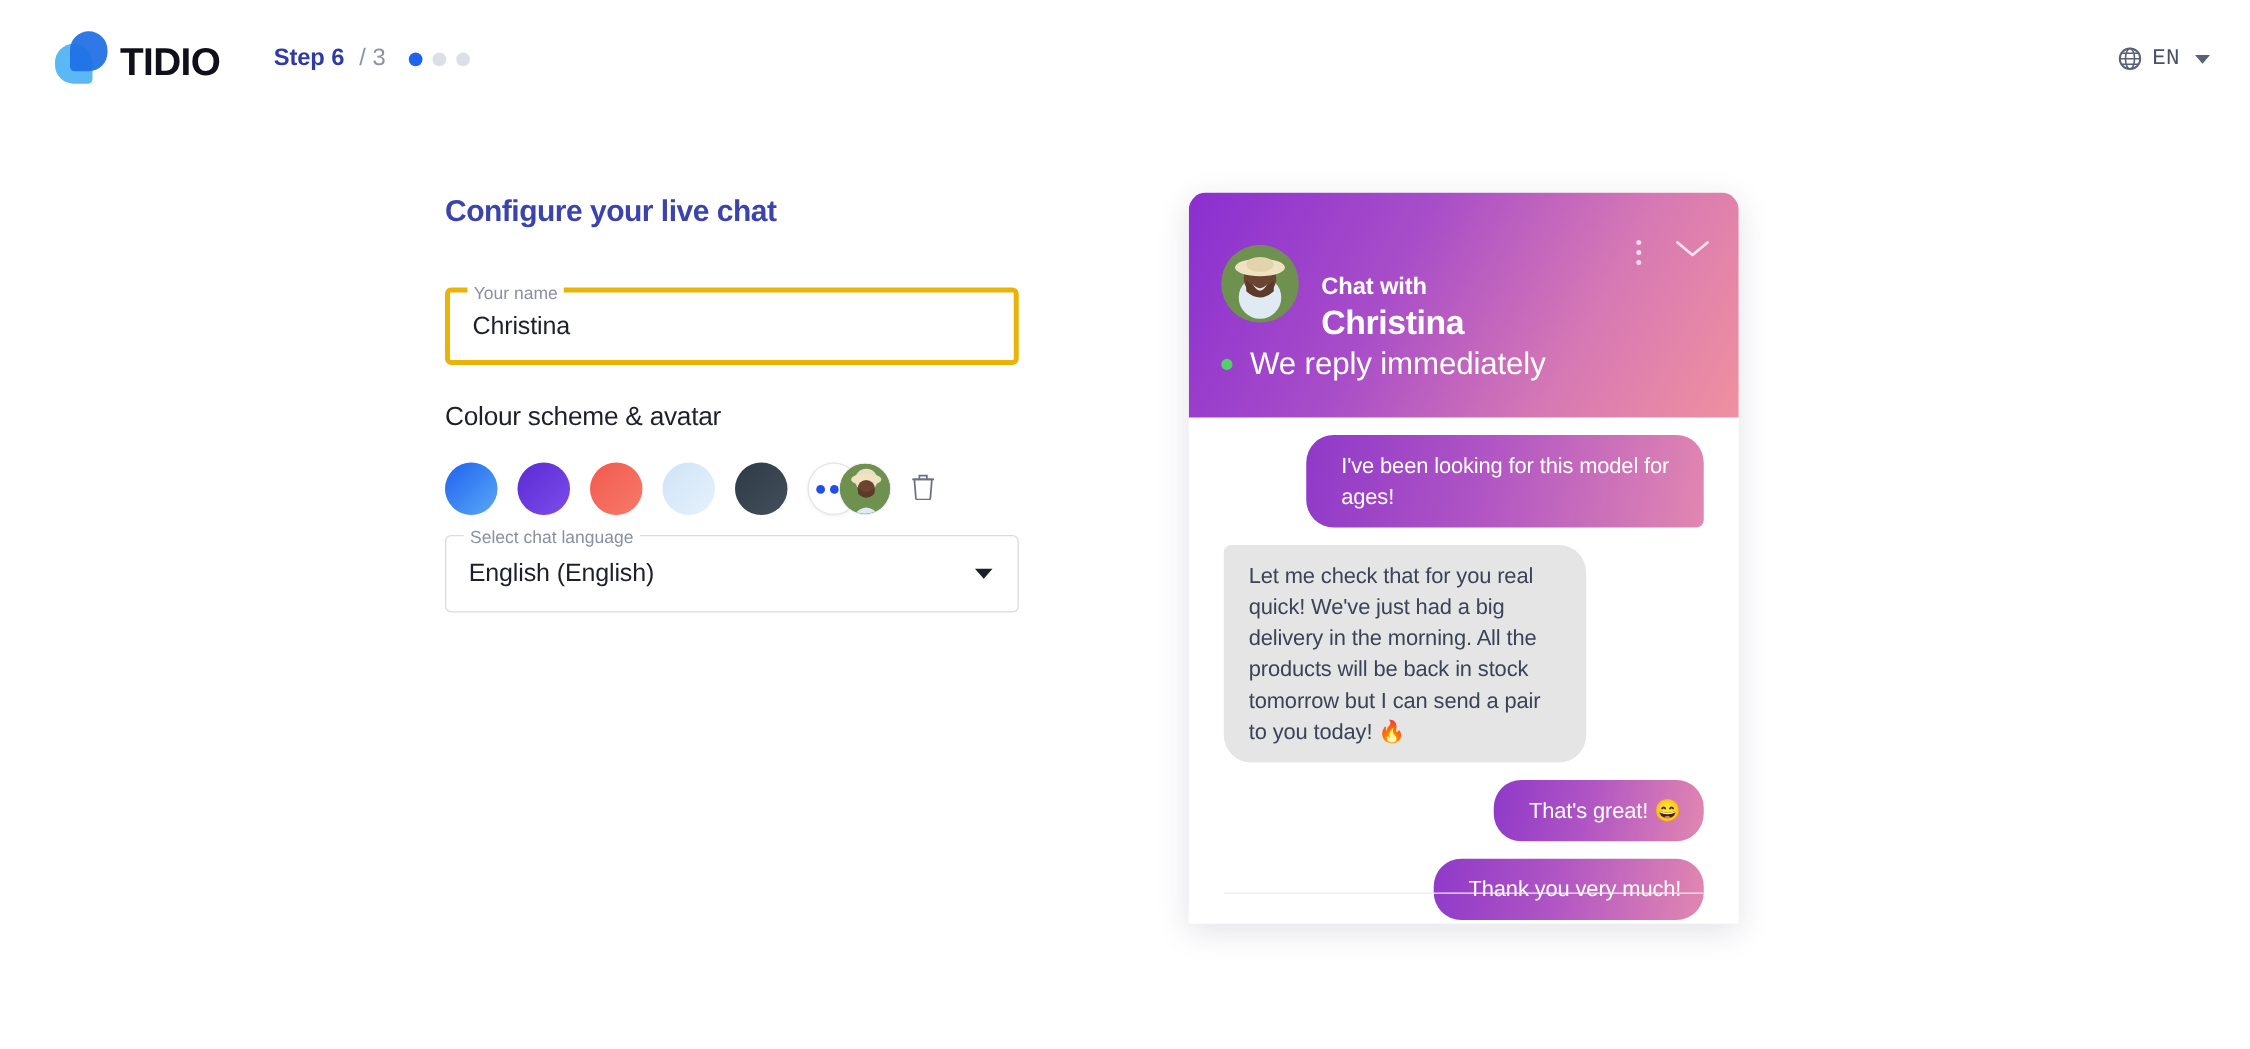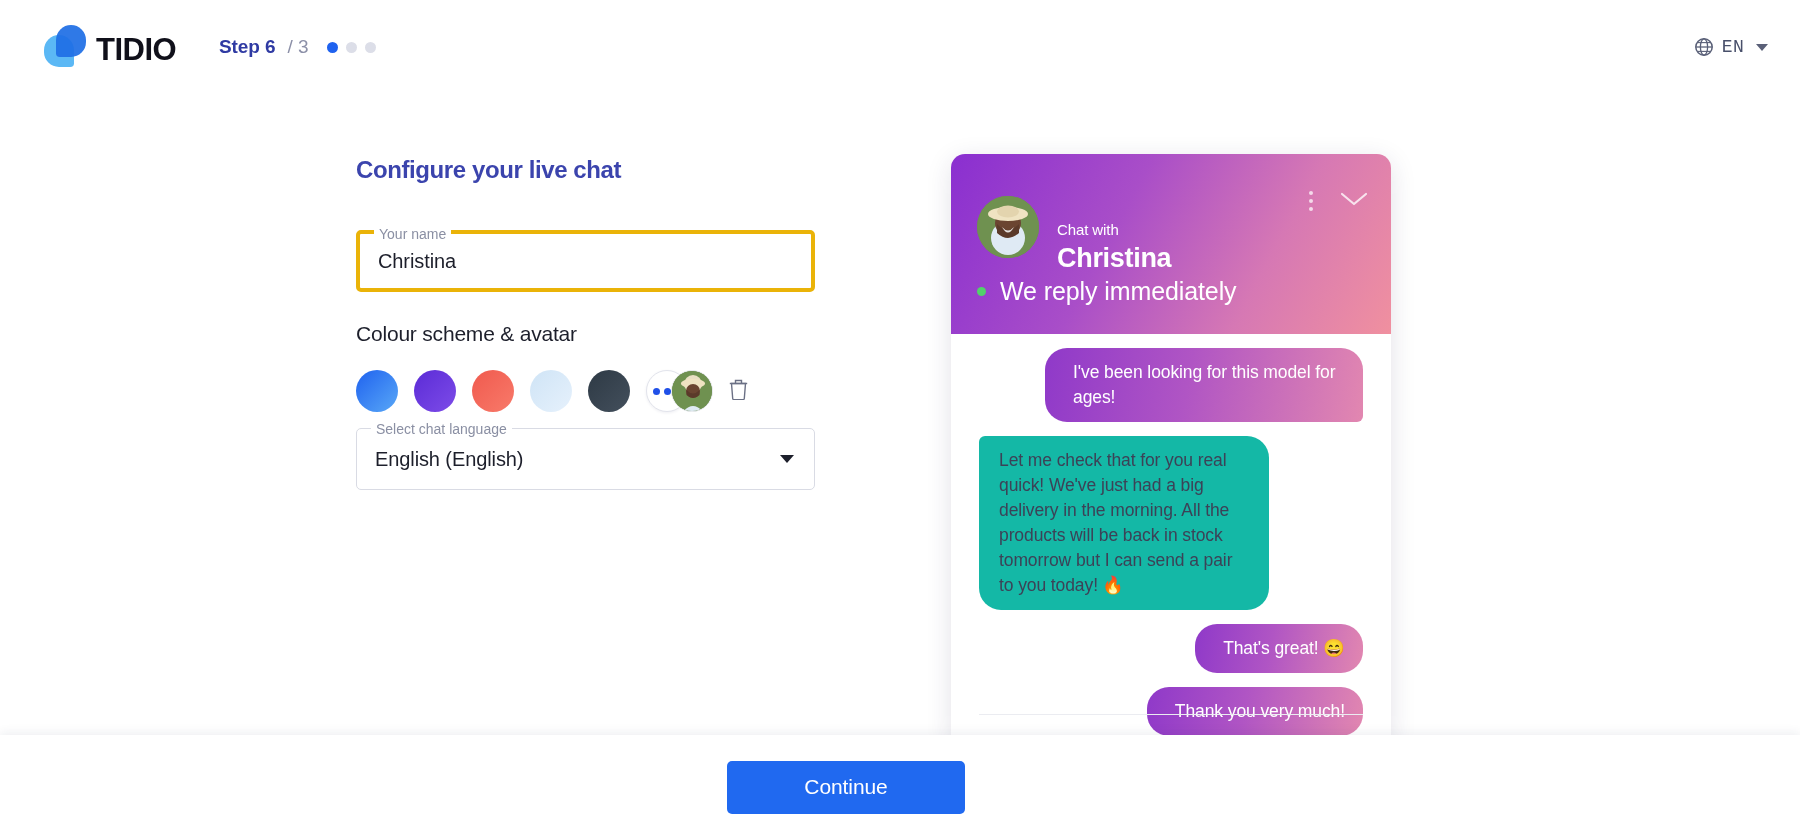--- a/index.html
+++ b/index.html
@@ -254,23 +254,23 @@
   }
   .agent-avatar {
     width: 62px; height: 62px;
     border-radius: 50%;
     overflow: hidden;
     flex: 0 0 auto;
     background: #6c8b52;
     position: relative;
   }
   .agent-names .pre {
-    font-size: 15px;
+    font-size: 19px;
     color: #ffffff;
-    font-weight: 400;
+    font-weight: 700;
     line-height: 24px;
     letter-spacing: -0.1px;
     margin-top: 40px;
   }
   .agent-names .name {
     font-size: 27px;
     color: #ffffff;
     font-weight: 700;
     line-height: 33px;
     letter-spacing: -0.3px;
@@ -315,21 +315,21 @@
     letter-spacing: -0.1px;
   }
   .bubble.out {
     background: linear-gradient(100deg, #8f39c9 0%, #b055c4 45%, #e287b0 100%);
     color: #ffffff;
     border-radius: 22px 22px 6px 22px;
     padding-left: 28px;
   }
   .bubble.out.pill { border-radius: 22px; }
   .bubble.in {
-    background: #14b8a6;
+    background: #e5e5e5;
     color: #3c4257;
     border-radius: 6px 22px 22px 22px;
     max-width: 290px;
     padding-left: 20px;
   }
   .divider {
     position: absolute;
     left: 28px;
     right: 28px;
     bottom: 24px;
@@ -503,17 +503,14 @@
       <div class="msg-row out">
         <div class="bubble out pill">That's great! 😄</div>
       </div>
       <div class="msg-row out">
         <div class="bubble out pill">Thank you very much!</div>
       </div>
       <div class="divider"></div>
     </div>
   </div>
 
-  <div class="bottom-bar">
-    <button class="continue-btn">Continue</button>
-  </div>
 
 </div>
 
 </body></html>

